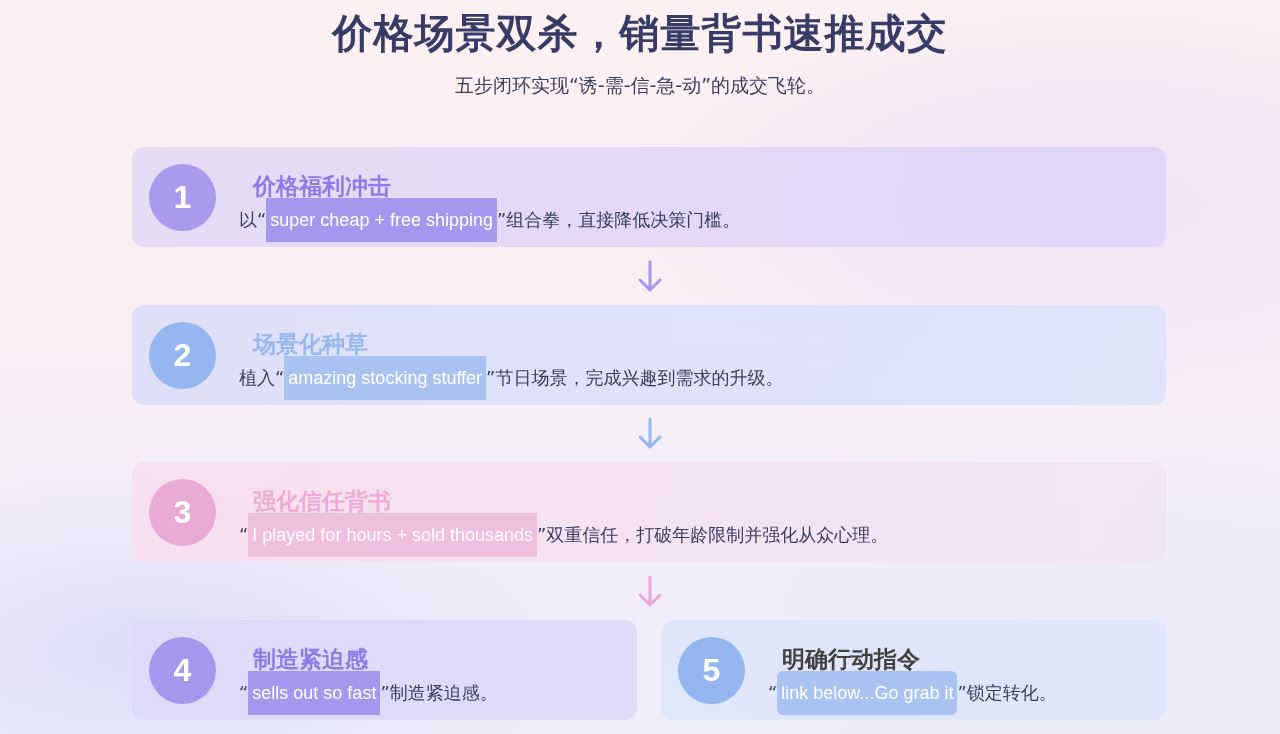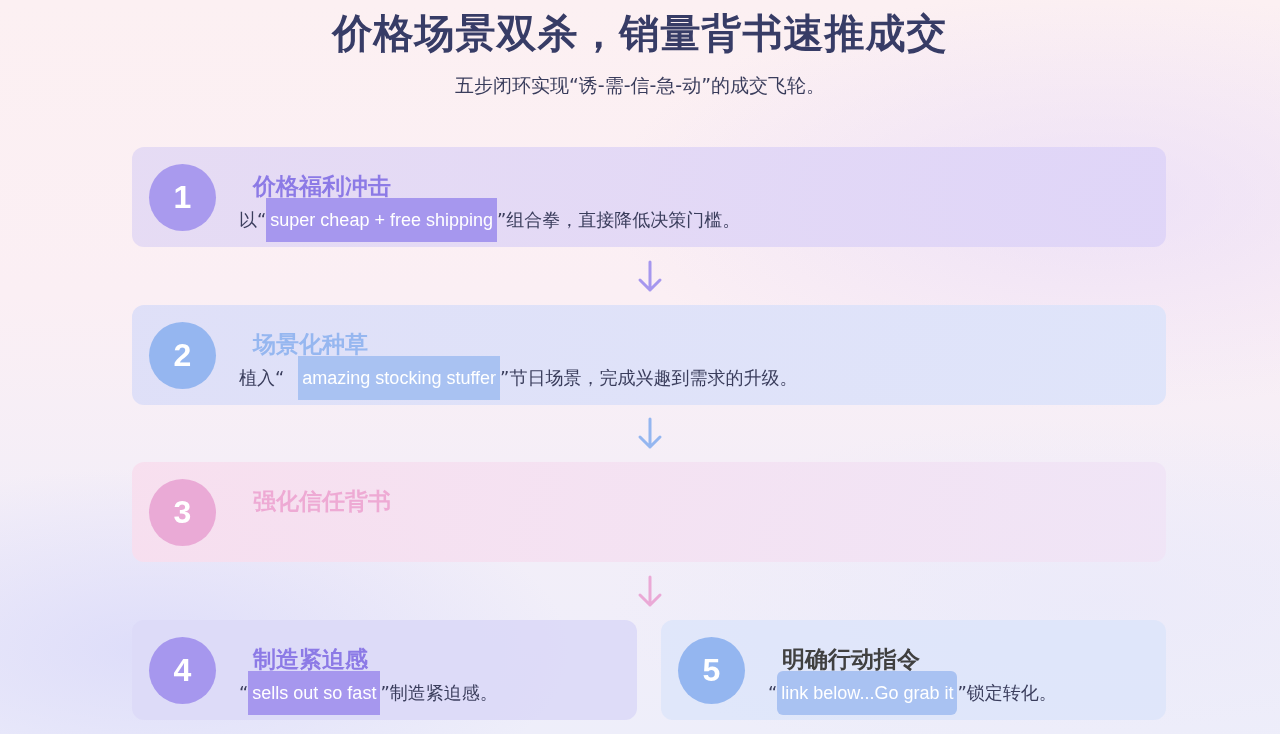--- a/index.html
+++ b/index.html
@@ -76,31 +76,34 @@
 </div>
 
 <svg class="arrow" style="top:259px;" viewBox="0 0 28 36">
   <path d="M14 3 V31 M4 21 L14 31 L24 21" stroke="#a697ee" stroke-width="3" fill="none" stroke-linecap="round" stroke-linejoin="round"></path>
 </svg>
 
 <div class="card c2">
   <div class="circle" style="background:#95b6f0;">2</div>
   <div class="ctitle" style="color:#96b7f0;">场景化种草</div>
   <div class="cdesc">
-    <span class="q">植入“</span><span class="hl" style="background:#a9c2f2;margin-left:14px;">amazing stocking stuffer</span><span class="q">”节日场景，完成兴趣到需求的升级。</span>
+    <span class="q">植入“</span><span class="hl" style="background:#a9c2f2;">amazing stocking stuffer</span><span class="q">”节日场景，完成兴趣到需求的升级。</span>
   </div>
 </div>
 
 <svg class="arrow" style="top:416px;" viewBox="0 0 28 36">
   <path d="M14 3 V31 M4 21 L14 31 L24 21" stroke="#94b6f0" stroke-width="3" fill="none" stroke-linecap="round" stroke-linejoin="round"></path>
 </svg>
 
 <div class="card c3">
   <div class="circle" style="background:#eaaad6;">3</div>
   <div class="ctitle" style="color:#eeaad4;">强化信任背书</div>
+  <div class="cdesc" style="left:107px;">
+    <span class="q">“</span><span class="hl" style="background:#efbfde;">I played for hours + sold thousands</span><span class="q">”双重信任，打破年龄限制并强化从众心理。</span>
+  </div>
 </div>
 
 <svg class="arrow" style="top:574px;" viewBox="0 0 28 36">
   <path d="M14 3 V31 M4 21 L14 31 L24 21" stroke="#eaa9d6" stroke-width="3" fill="none" stroke-linecap="round" stroke-linejoin="round"></path>
 </svg>
 
 <div class="card c4">
   <div class="circle" style="background:#a697ee;">4</div>
   <div class="ctitle" style="color:#8c7ae6;">制造紧迫感</div>
   <div class="cdesc">

